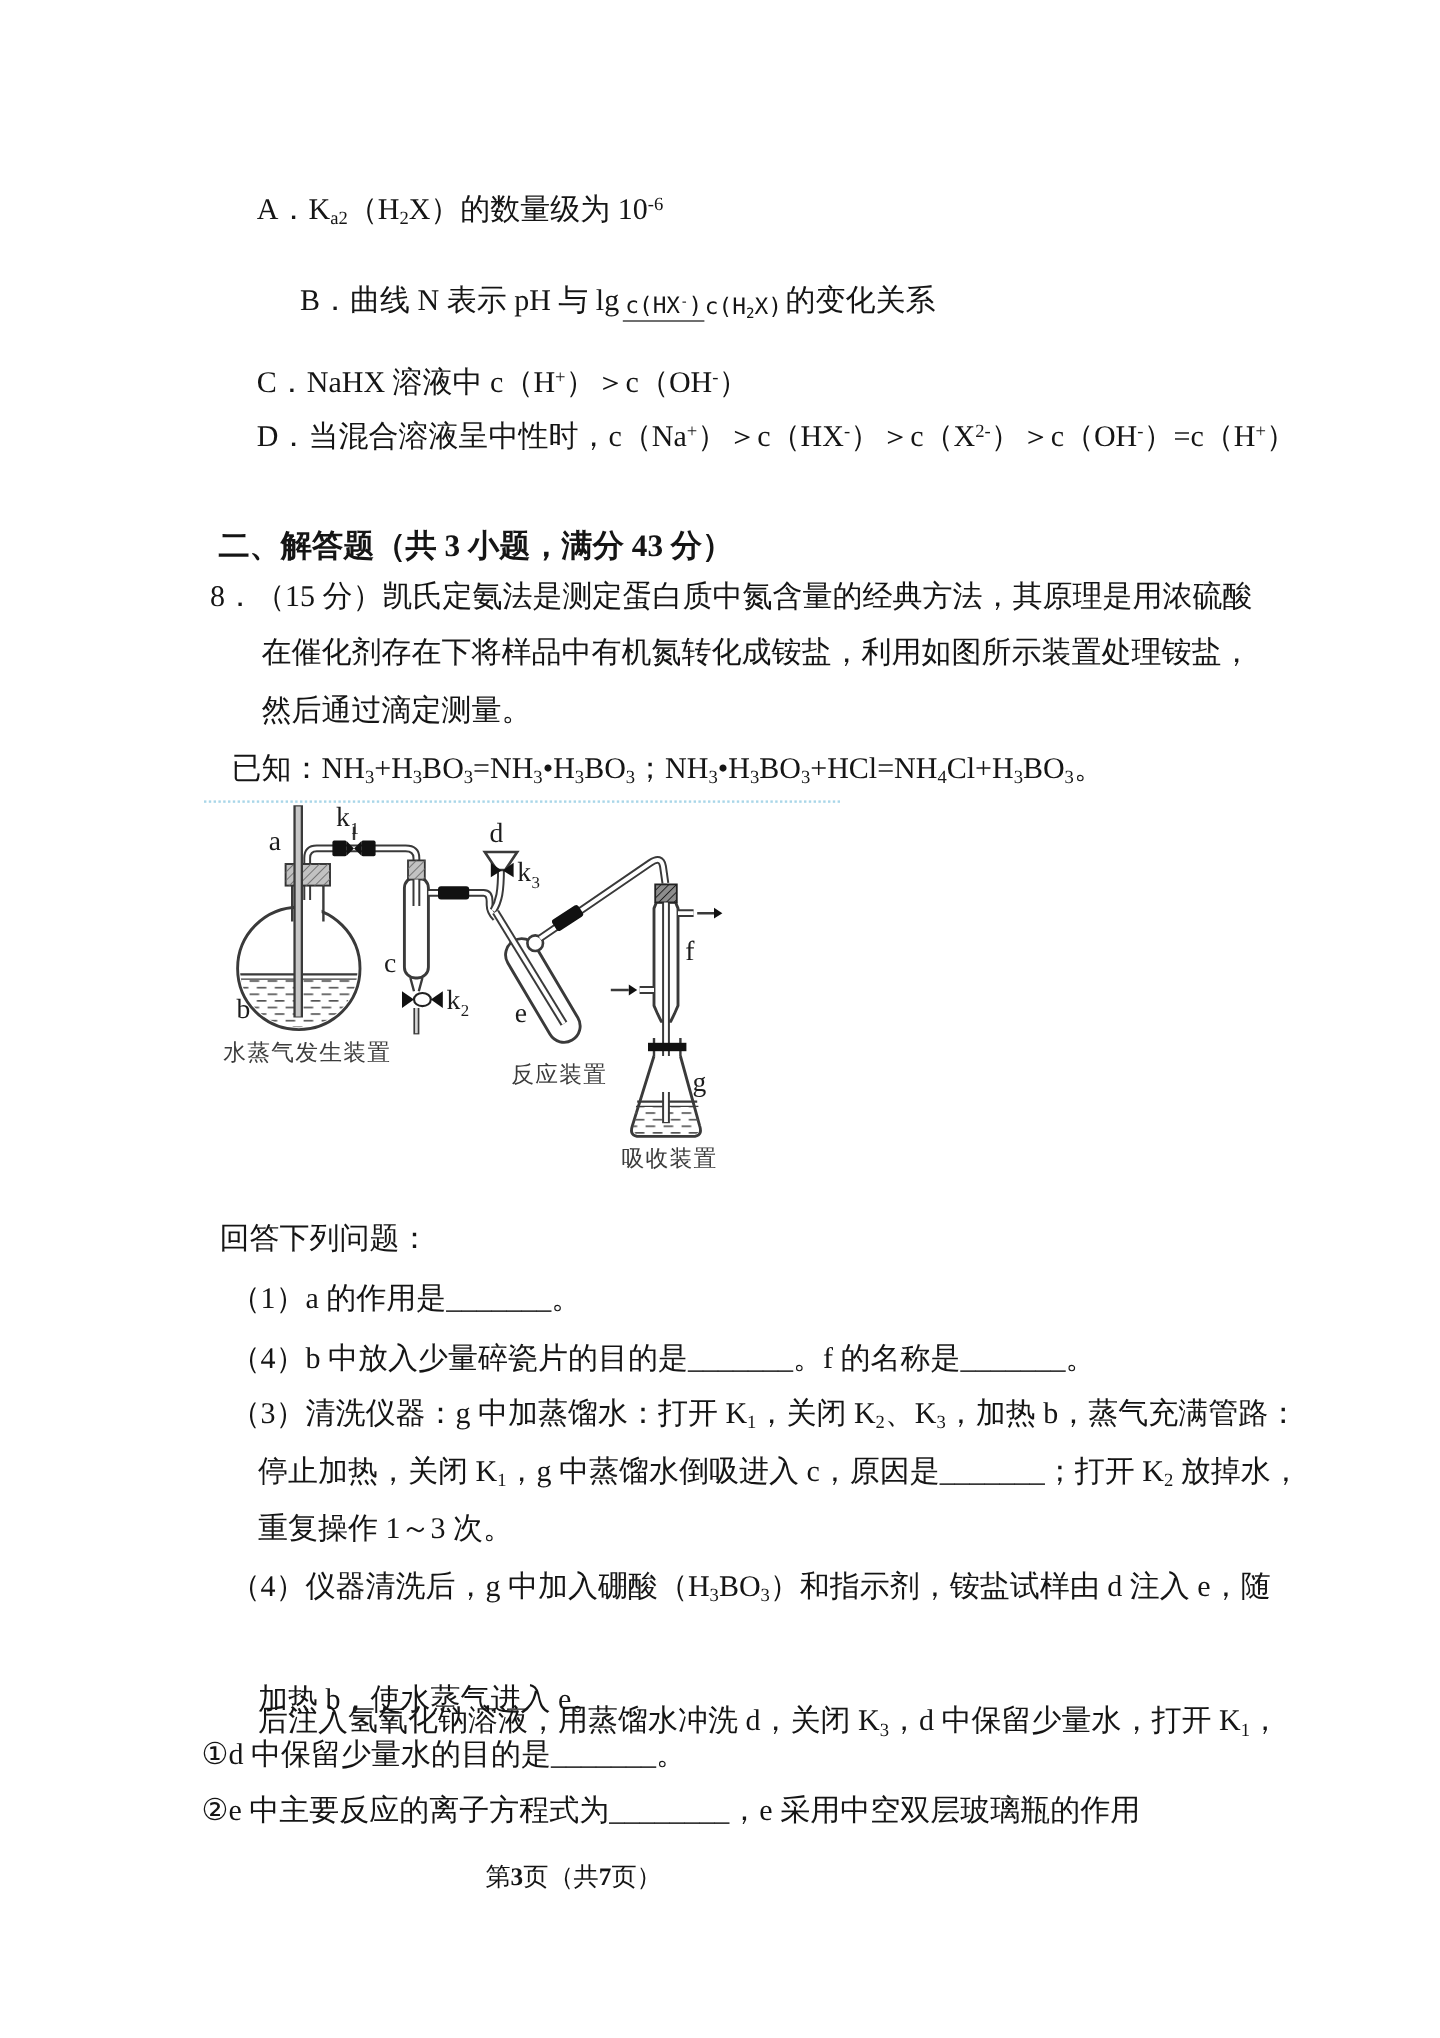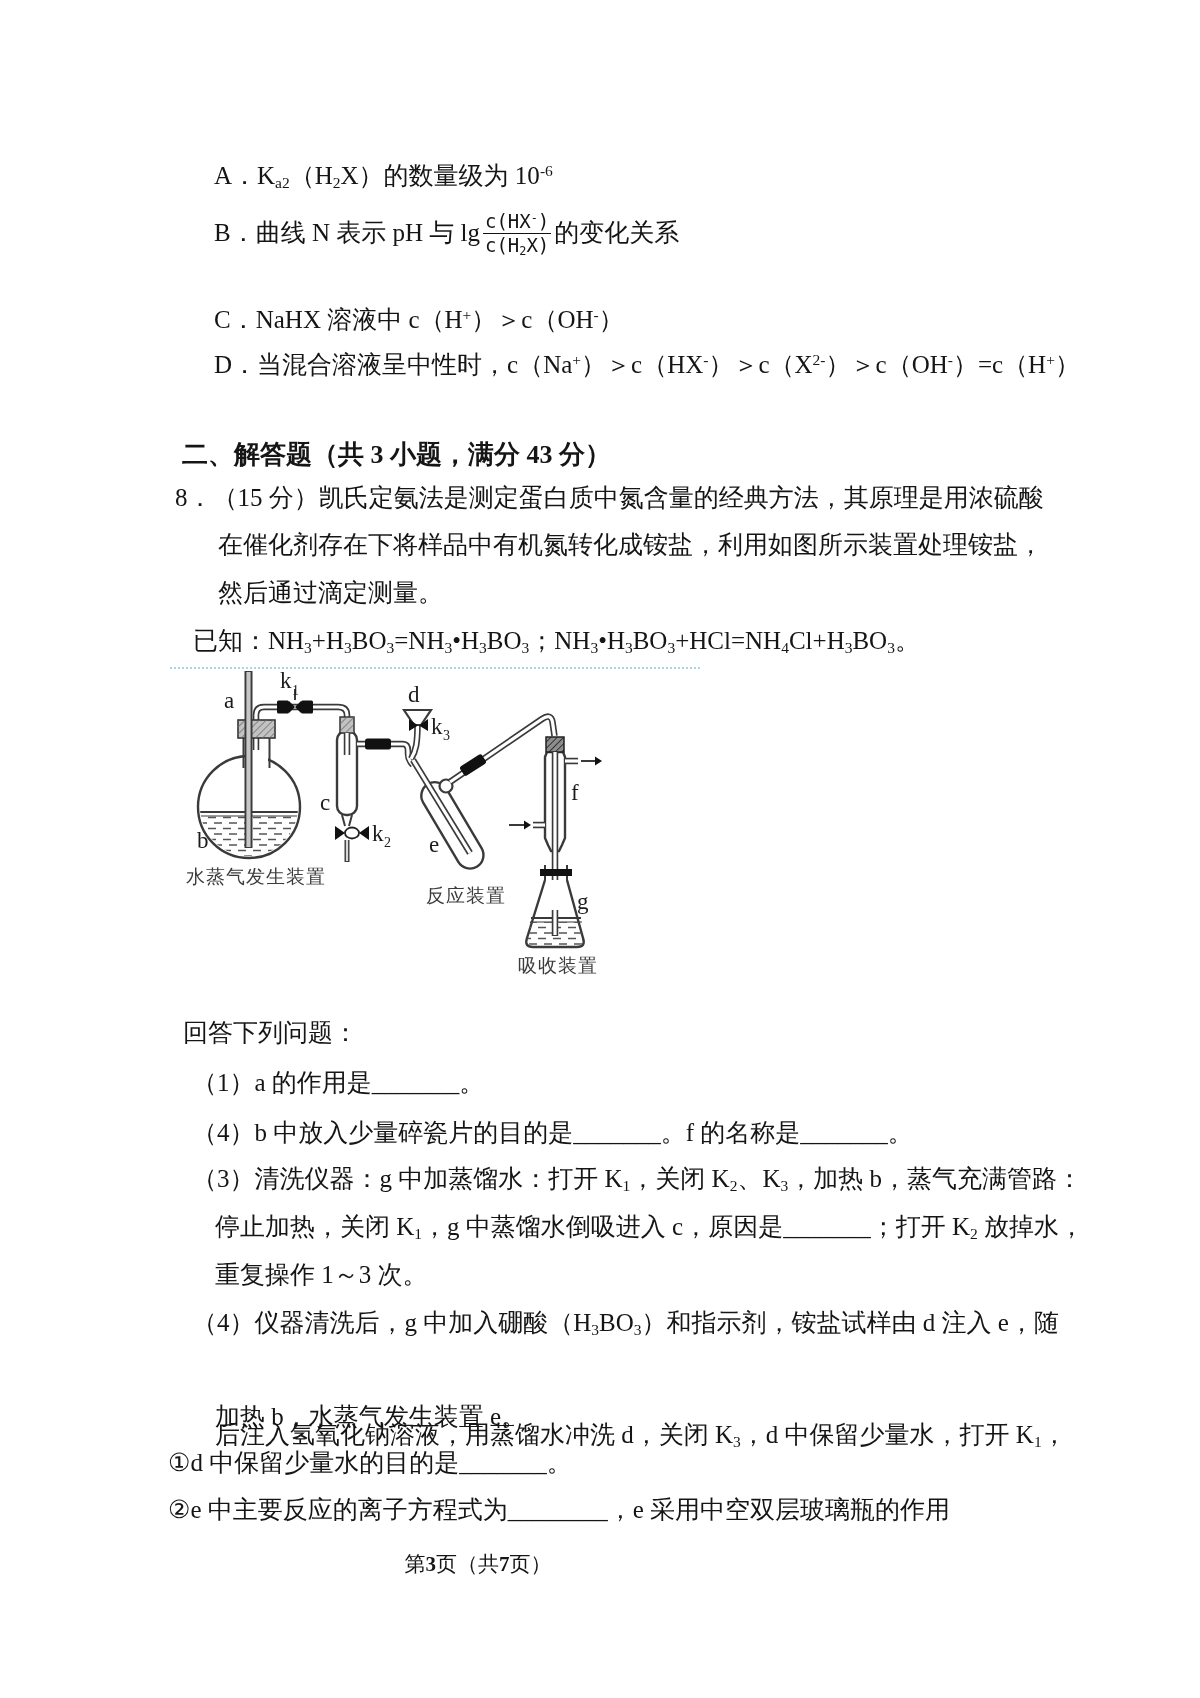--- a/index.html
+++ b/index.html
@@ -6,23 +6,23 @@
   body{
     width:1200px;height:1698px;position:relative;background:#ffffff;
     font-family:"Liberation Serif","DejaVu Serif",serif;color:#151515;
     overflow:hidden;
   }
   .ln{position:absolute;white-space:nowrap;font-size:25px;line-height:30px;}
   .bold{font-weight:bold;}
   sub{font-size:0.62em;vertical-align:-0.28em;}
   sup{font-size:0.62em;vertical-align:0.5em;}
   b{font-weight:bold;}
-  .optB{display:flex;align-items:center;height:66px;}
+  .optB{display:flex;align-items:flex-end;height:66px;margin-left:36px;}
   .frac{
-    display:inline-flex;flex-direction:column;align-items:center;
+    display:inline-flex;flex-direction:row;align-items:center;
     font-family:"DejaVu Sans Mono","Liberation Mono",monospace;
     font-size:19px;line-height:1.12;margin:0 3px;transform:translateY(2px);
   }
   .frac .num{border-bottom:1.6px solid #111;padding:0 2px 1px 2px;}
   .frac .den{padding-top:1px;}
   .dotted{position:absolute;left:170px;top:667px;width:530px;height:0;
           border-top:2px dotted #a9d6e8;}
   .footer{position:absolute;left:0;top:1550px;width:956px;text-align:center;
           font-size:21px;}
   svg text{font-family:"Liberation Serif","DejaVu Serif",serif;fill:#1c1c1c;}
@@ -224,17 +224,17 @@
 </svg>
 
 <div class="ln" style="left:183px;top:1018px">回答下列问题：</div>
 <div class="ln" style="left:192px;top:1068px">（1）a 的作用是_______。</div>
 <div class="ln" style="left:192px;top:1118px">（4）b 中放入少量碎瓷片的目的是_______。f 的名称是_______。</div>
 <div class="ln" style="left:192px;top:1164px">（3）清洗仪器：g 中加蒸馏水：打开 K<sub>1</sub>，关闭 K<sub>2</sub>、K<sub>3</sub>，加热 b，蒸气充满管路：</div>
 <div class="ln" style="left:215px;top:1212px">停止加热，关闭 K<sub>1</sub>，g 中蒸馏水倒吸进入 c，原因是_______；打开 K<sub>2</sub> 放掉水，</div>
 <div class="ln" style="left:215px;top:1260px">重复操作 1～3 次。</div>
 <div class="ln" style="left:192px;top:1308px">（4）仪器清洗后，g 中加入硼酸（H<sub>3</sub>BO<sub>3</sub>）和指示剂，铵盐试样由 d 注入 e，随</div>
 <div class="ln" style="left:215px;top:1420px">后注入氢氧化钠溶液，用蒸馏水冲洗 d，关闭 K<sub>3</sub>，d 中保留少量水，打开 K<sub>1</sub>，</div>
-<div class="ln" style="left:215px;top:1402px">加热 b，水蒸气发生装置 e。</div>
+<div class="ln" style="left:215px;top:1402px">加热 b，使水蒸气进入 e。</div>
 <div class="ln" style="left:168px;top:1448px">①d 中保留少量水的目的是_______。</div>
 <div class="ln" style="left:168px;top:1495px">②e 中主要反应的离子方程式为________，e 采用中空双层玻璃瓶的作用</div>
 
 <div class="footer">第<b>3</b>页（共<b>7</b>页）</div>
 
 </body></html>

